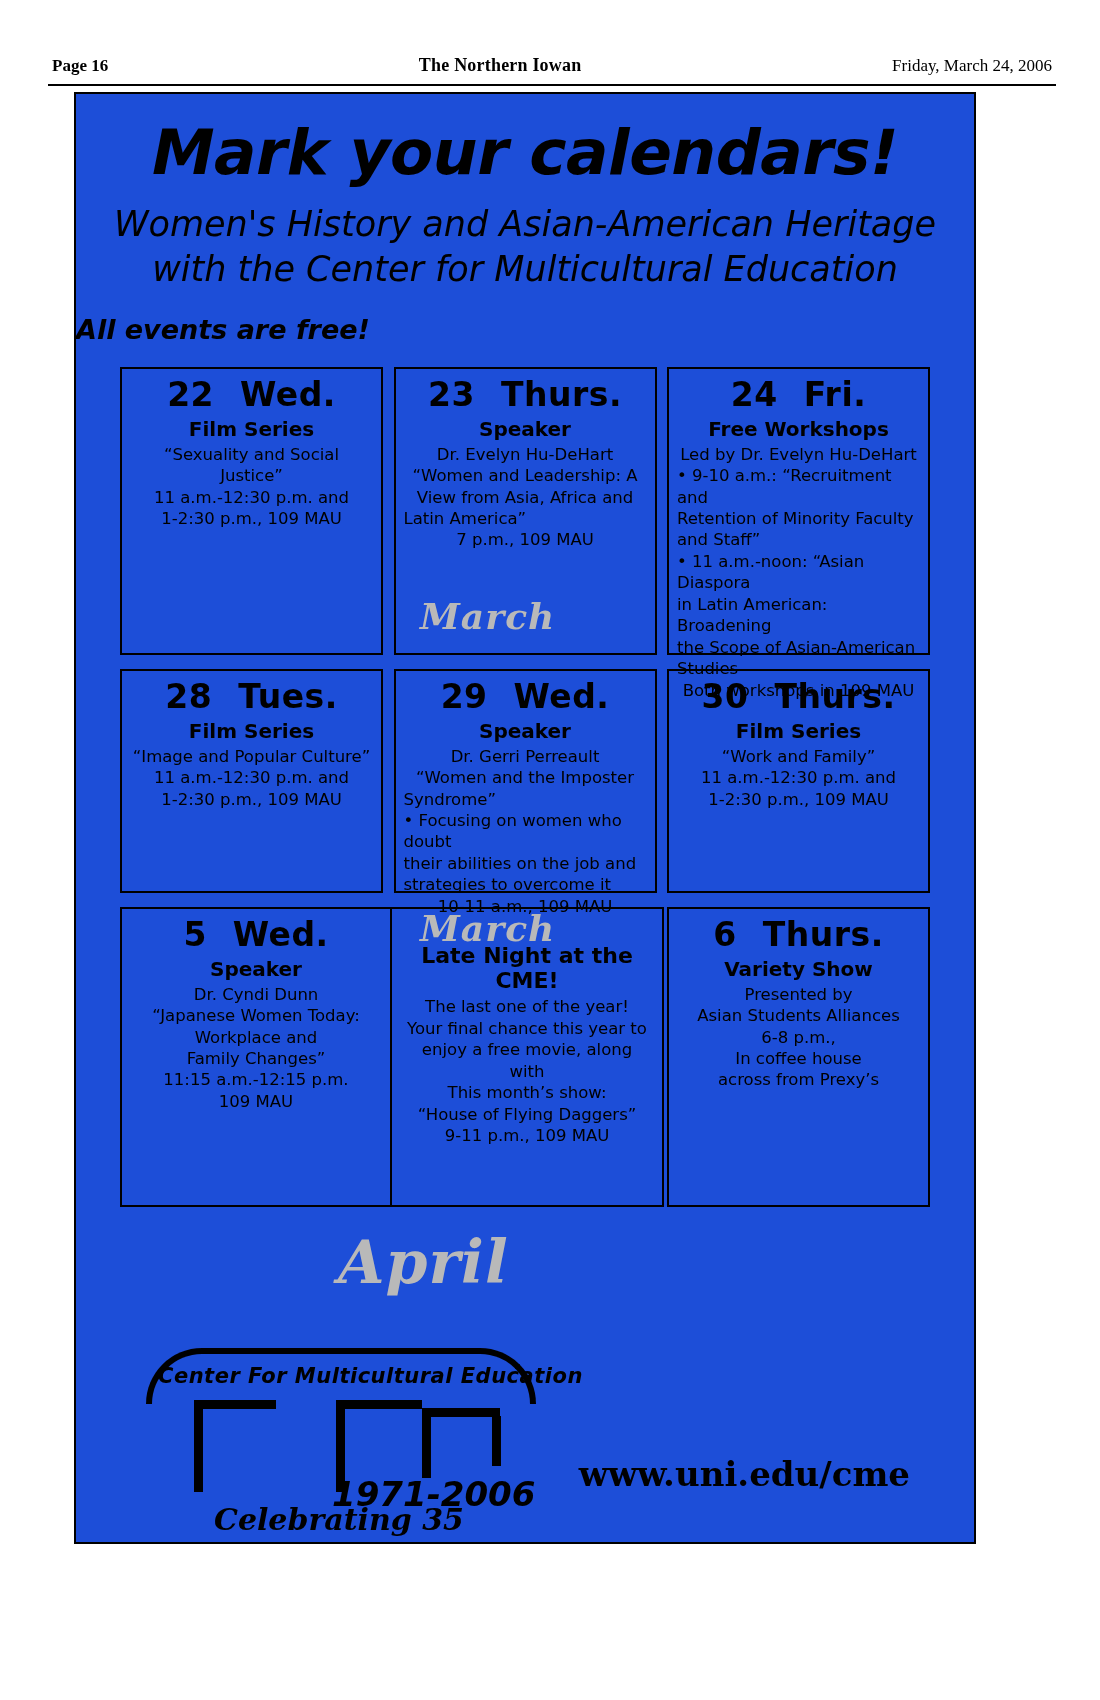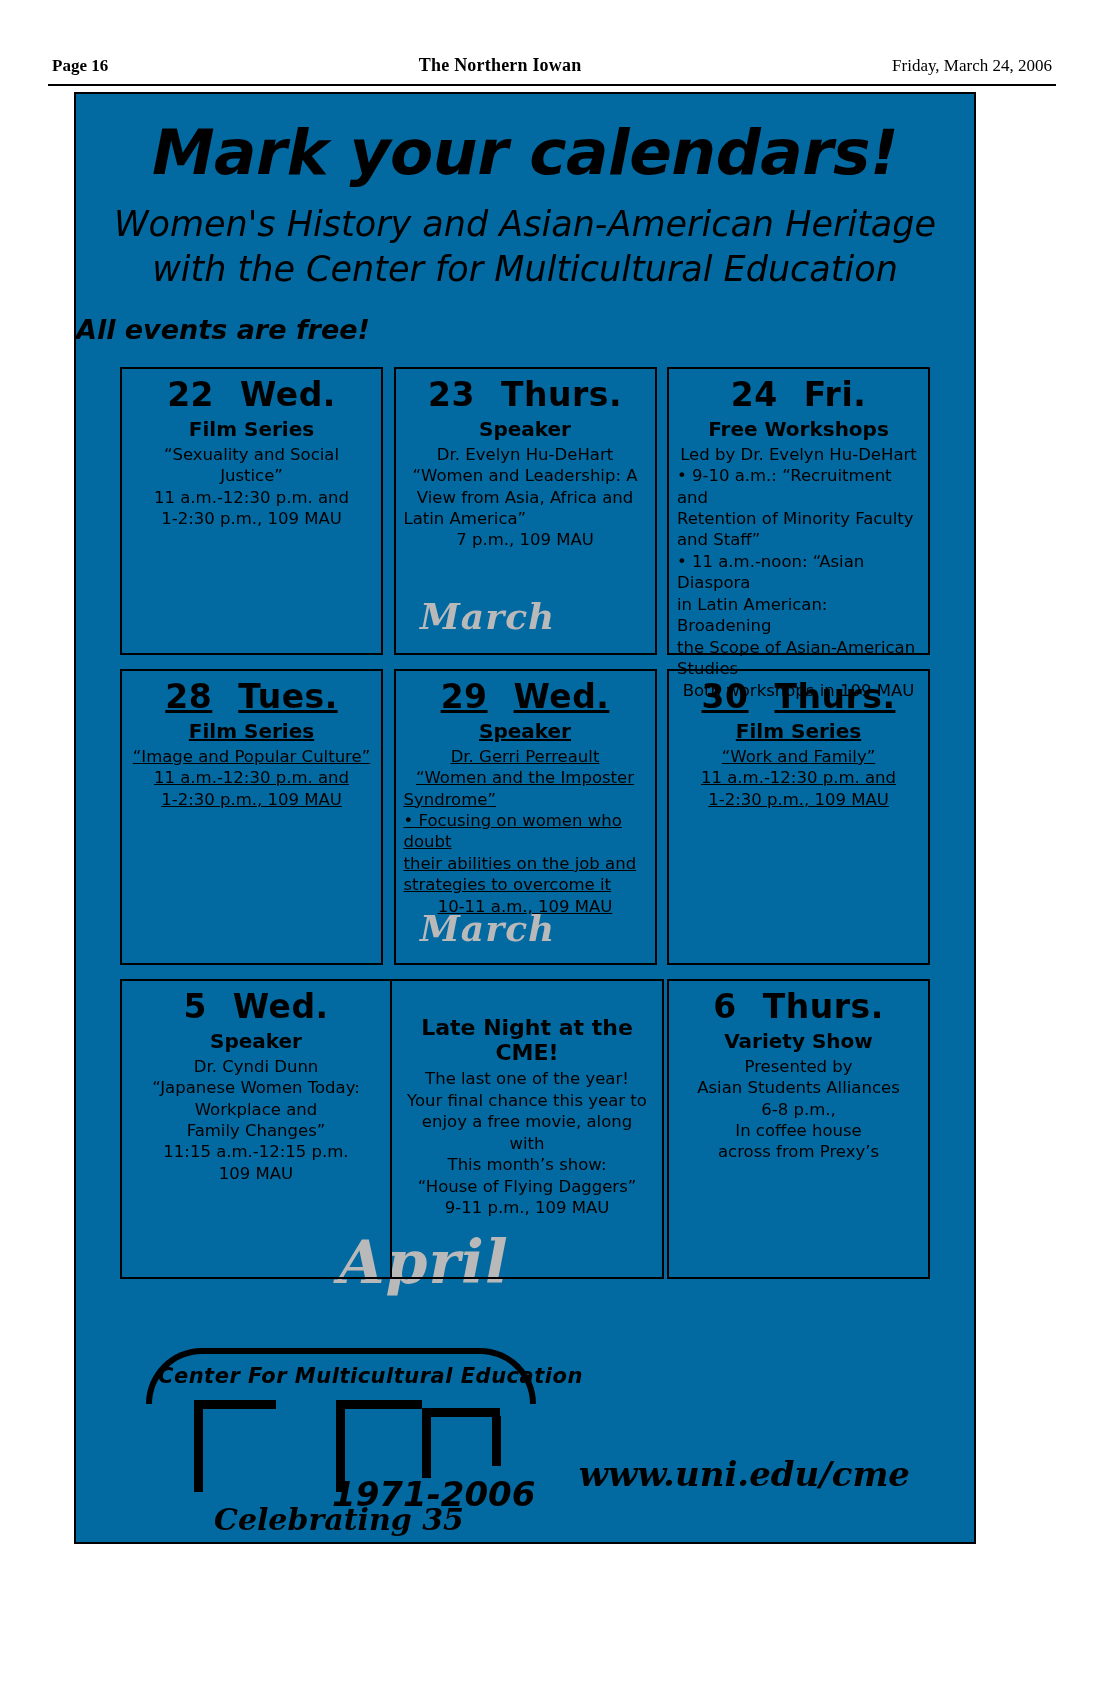--- a/index.html
+++ b/index.html
@@ -58,21 +58,21 @@
   }
 
   
   .ad-box {
     position: absolute;
     left: 74px;
     top: 92px;
     width: 898px;
     height: 1448px;
     border: 2px solid #000;
-    background: #0369a1;
+    background: #1d4ed8;
     overflow: hidden;
   }
 
   
   .headline {
     text-align: center;
     font-family: "DejaVu Sans", sans-serif;
     font-weight: bold;
     font-style: italic;
     font-size: 63px;
@@ -125,21 +125,21 @@
   }
   .cell.wide > .half {
     width: 50%;
     box-sizing: border-box;
     padding: 6px 10px 8px 10px;
   }
   .cell.wide > .half.left {
     border-right: 2px solid #000;
   }
   .row1 .cell { height: 288px; }
-  .row2 .cell { height: 296px; text-decoration: underline; }
+  .row2 .cell { height: 224px; }
   .row3 .cell { height: 300px; }
 
   .daynum-line {
     display: flex;
     align-items: baseline;
     justify-content: center;
     gap: 26px;
     font-family: "DejaVu Sans", sans-serif;
     font-size: 33px;
     font-weight: bold;
@@ -263,21 +263,20 @@
     font-style: italic;
     font-size: 30px;
     font-weight: bold;
   }
   .website {
     position: absolute;
     right: 64px;
     bottom: 38px;
     font-family: "DejaVu Serif", serif;
     font-weight: bold;
-    font-style: italic;
     font-size: 34px;
   }
 </style>
 </head>
 <body>
 
 <div class="page">
 
   <div class="masthead">
     <div class="folio">Page 16</div>

